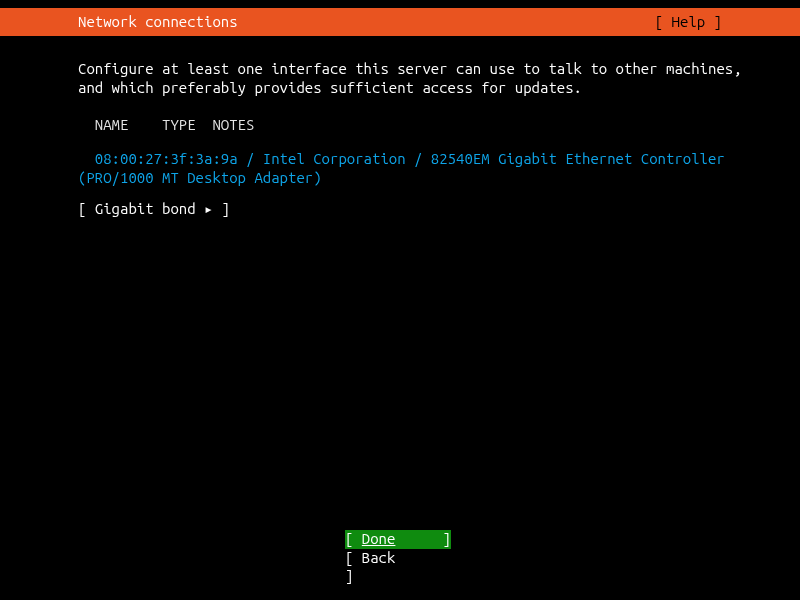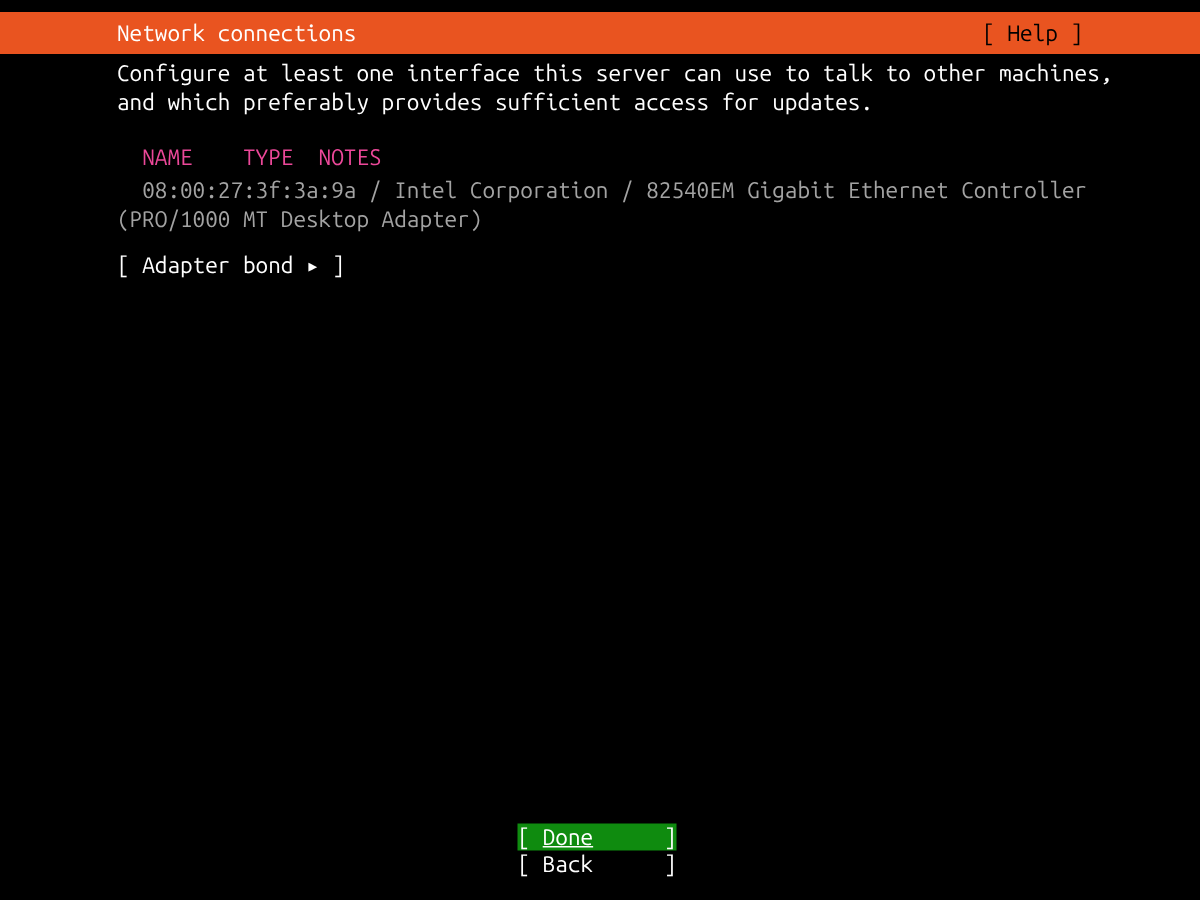--- a/index.html
+++ b/index.html
@@ -28,38 +28,38 @@
       margin-top: 8px;
       gap: 23px;
     }
     .header-title {
       color: #ffffff;
     }
     .header-help {
       color: #000000;
     }
     .content {
-      padding: 4px 78px 0 78px;
+      padding: 24px 78px 0 78px;
       color: #ffffff;
     }
     .description {
       margin-bottom: 18px;
     }
     .table-headers {
-      color: #ec4899;
-      margin-bottom: 4px;
+      color: #e5e5e5;
+      margin-bottom: 16px;
     }
     .interface-row {
       color: #ffffff;
     }
     .dhcp-row {
       color: #ffffff;
     }
     .hw-info {
-      color: #a3a3a3;
+      color: #0ea5e9;
     }
     .create-bond {
       color: #ffffff;
       margin-top: 12px;
     }
     .bottom-buttons {
       position: absolute;
       bottom: 14px;
       left: 0;
       right: 4px;
@@ -81,20 +81,21 @@
     }
     .back-button {
       color: #ffffff;
       display: inline-block;
       width: 106px;
       text-align: left;
     }
     .back-button .inner {
       display: flex;
       justify-content: space-between;
+      flex-direction: column;
     }
     .underline {
       text-decoration: underline;
     }
     pre {
       font-family: inherit;
       white-space: pre;
     }
   </style>
 </head>
@@ -106,21 +107,21 @@
 </div>
 
 <div class="content">
   <pre class="description">Configure at least one interface this server can use to talk to other machines,
 and which preferably provides sufficient access for updates.</pre>
 
   <pre class="table-headers">  NAME    TYPE  NOTES</pre>
   <pre class="hw-info">  08:00:27:3f:3a:9a / Intel Corporation / 82540EM Gigabit Ethernet Controller
 (PRO/1000 MT Desktop Adapter)</pre>
 
-  <pre class="create-bond">[ Adapter bond ▸ ]</pre>
+  <pre class="create-bond">[ Gigabit bond ▸ ]</pre>
 </div>
 
 <div class="bottom-buttons">
   <div class="done-button">
     <span class="inner">
       <span><span>[ </span><span class="underline">Done</span></span>
       <span>  ]</span>
     </span>
   </div>
   <div class="back-button">

